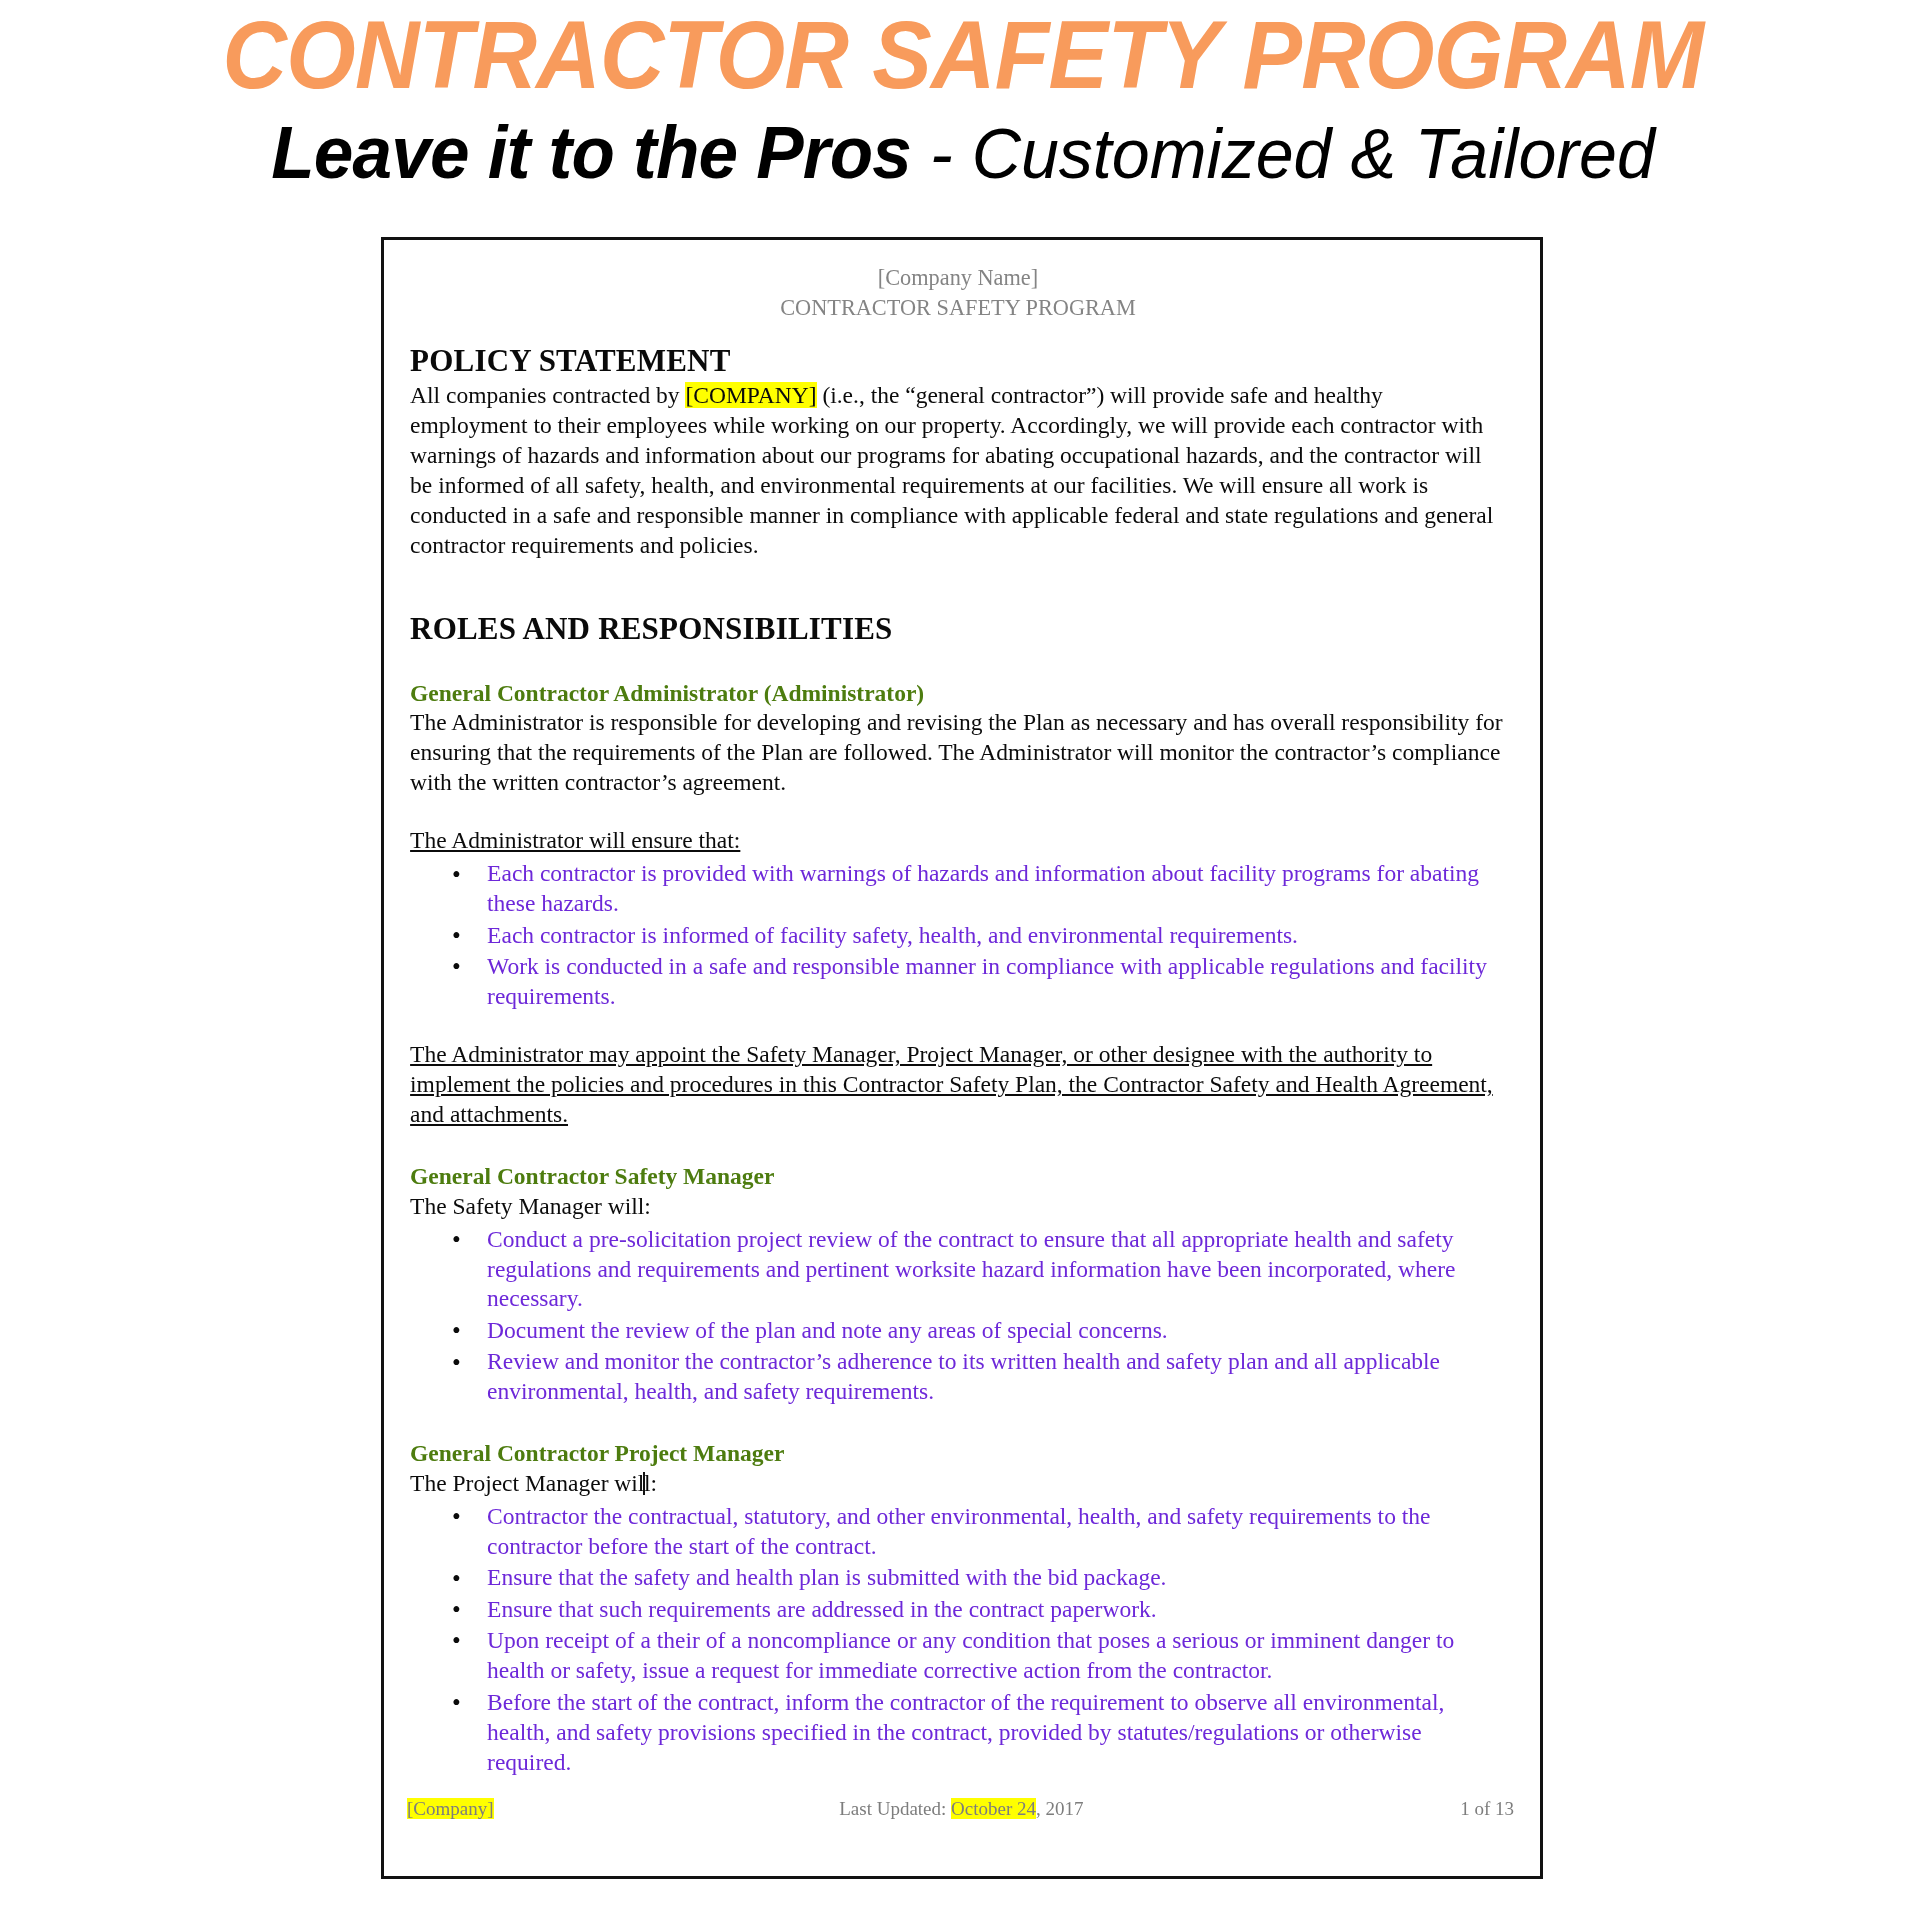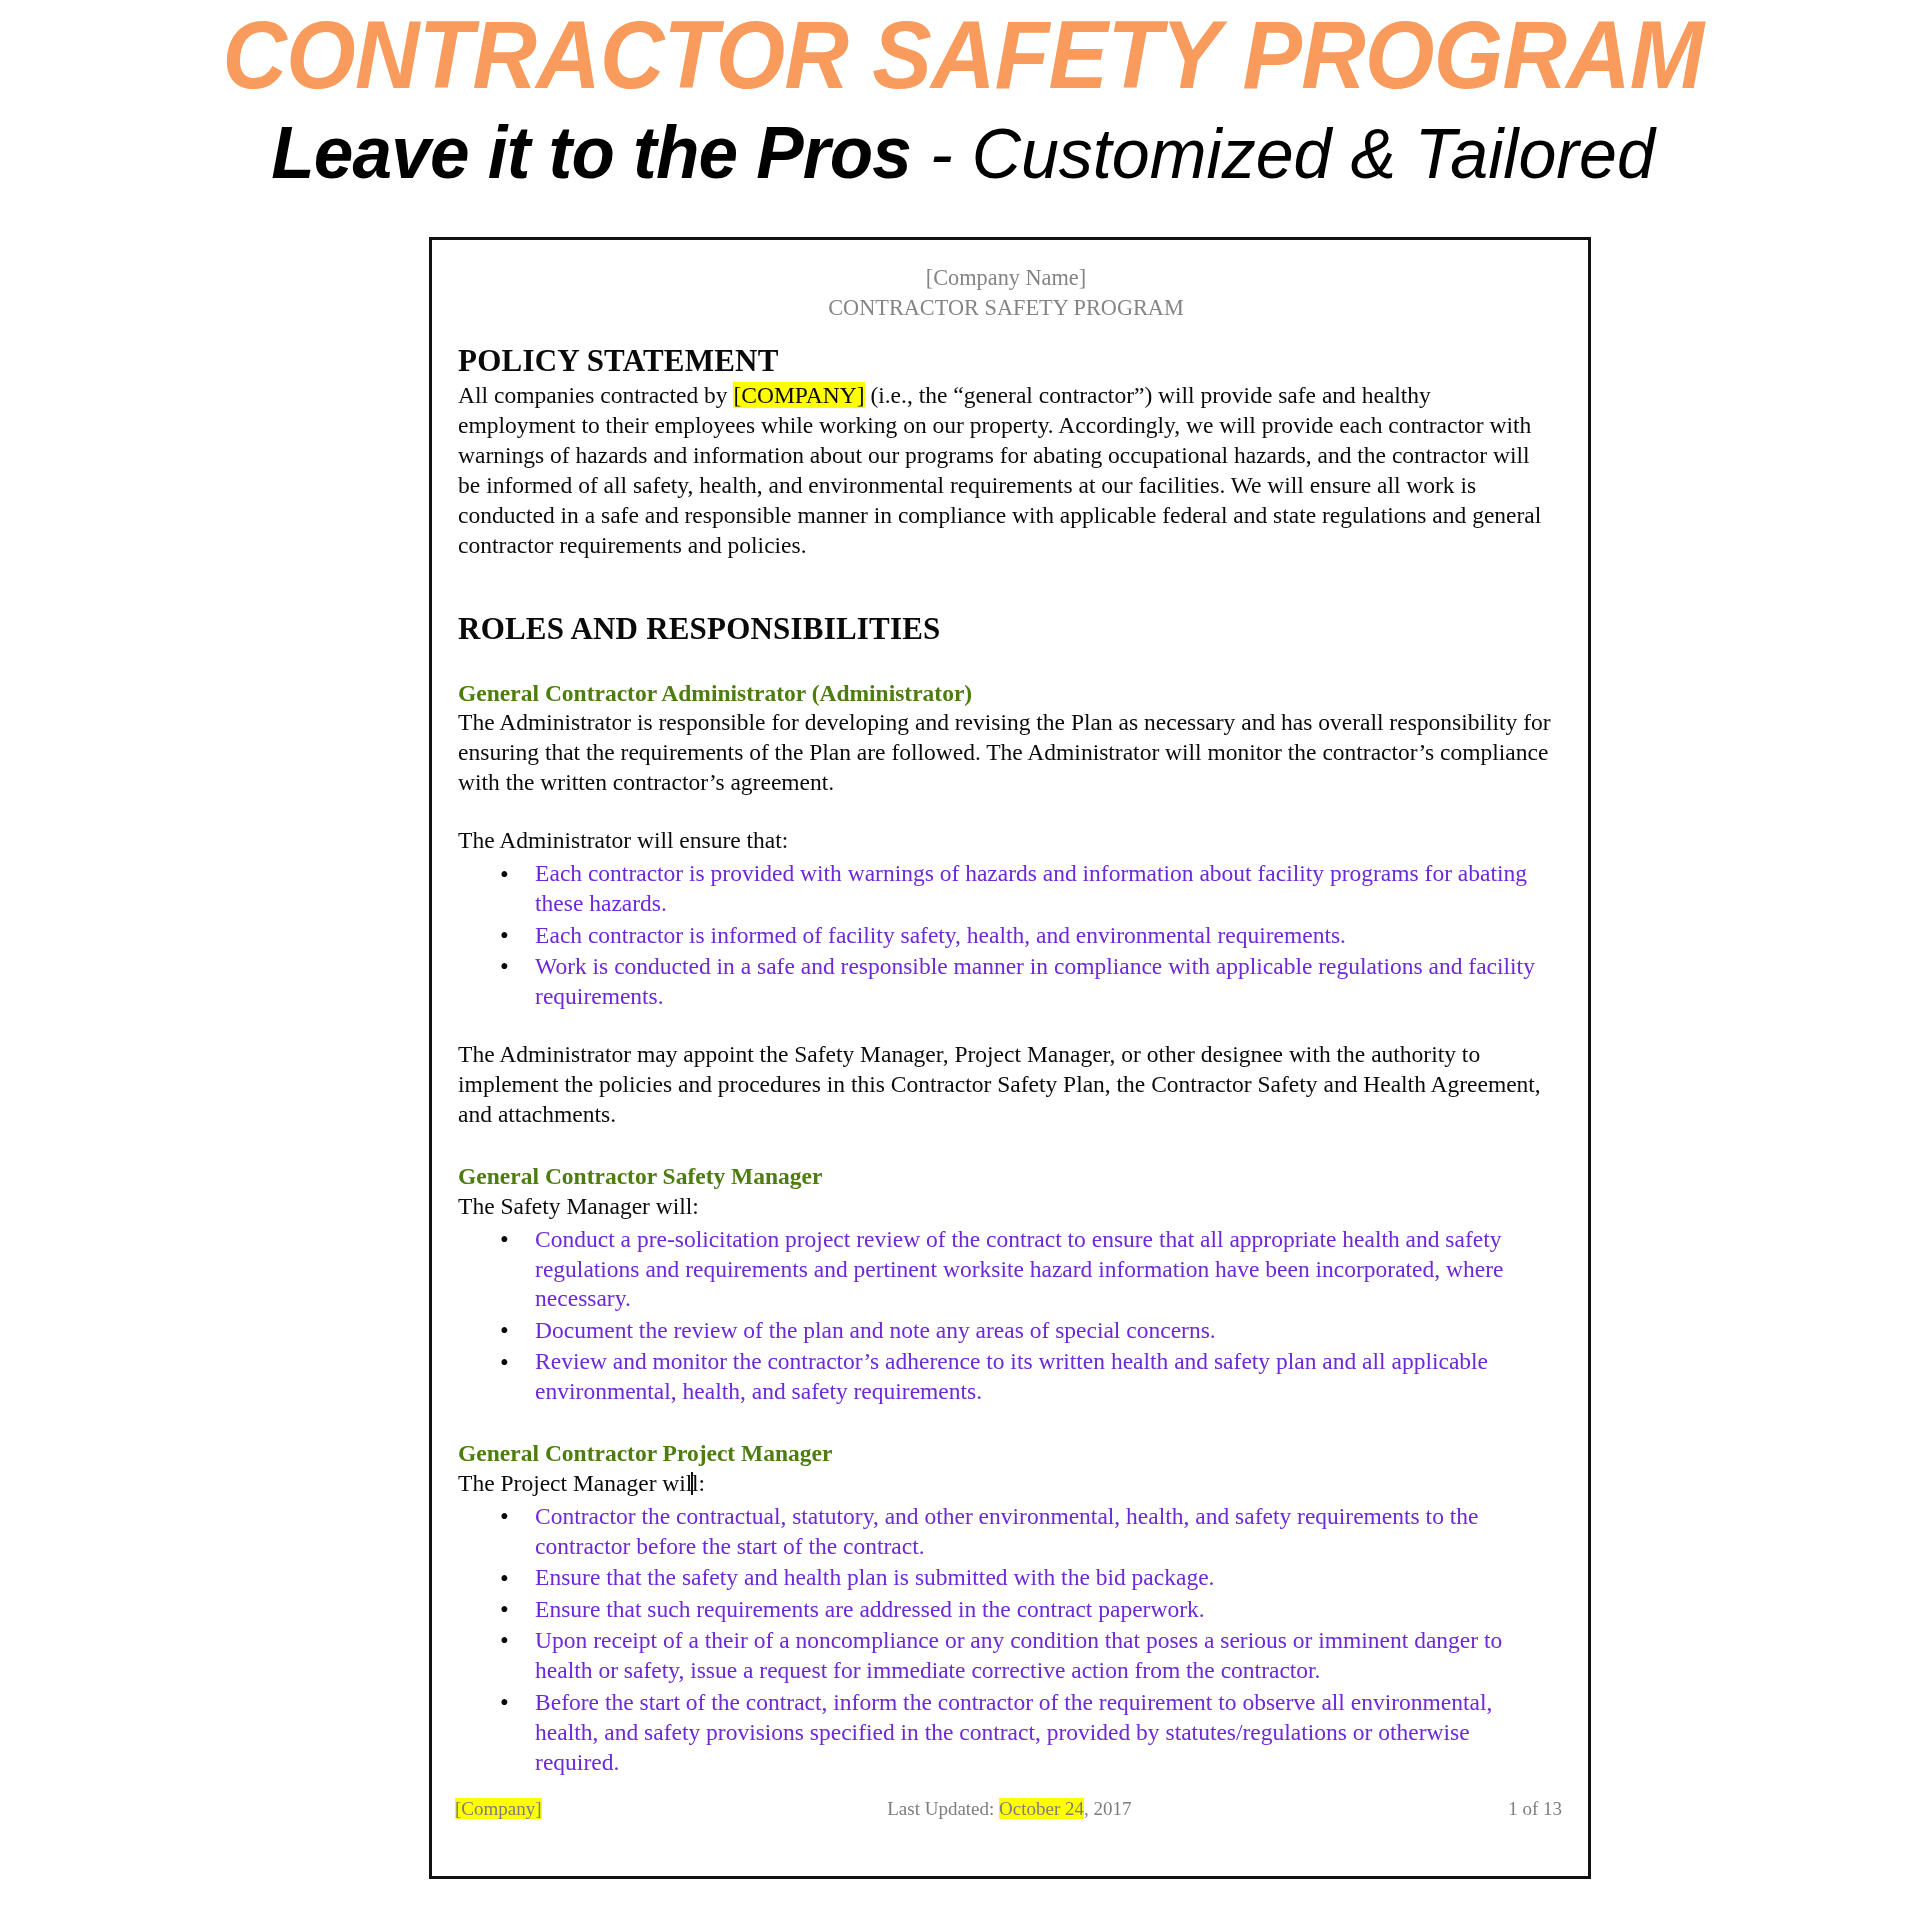--- a/index.html
+++ b/index.html
@@ -63,21 +63,20 @@
   
   #page-wrap {
     position: absolute;
     left: 381px;
     top: 237px;
     width: 1162px;
     height: 1642px;
     box-sizing: border-box;
     border: 3.9px solid #111111;
     background: #ffffff;
-    margin-left: 48px;
   }
   #page-inner {
     position: relative;
     width: 100%;
     height: 100%;
     box-sizing: border-box;
     padding: 18.5px 31px 0 23px;
   }
 
   .doc-header {
@@ -106,21 +105,21 @@
   h1.sec.first { margin-top: 21.6px; }
   h1.sec.spaced { margin-top: 51px; }
 
   p.body {
     font-size: 23.5px;
     line-height: 1.275;
     color: #0b0b0b;
     margin: 0 0 0 0;
     text-align: left;
   }
-  p.gap { margin-top: 28px; }
+  p.gap { margin-top: 28px; text-decoration: underline; }
 
   h3.role {
     font-size: 23.5px;
     font-weight: bold;
     color: #4d7c0f;
     margin: 0 0 0 0;
     line-height: 1.26;
   }
   h3.role.top { margin-top: 32px; }
 

